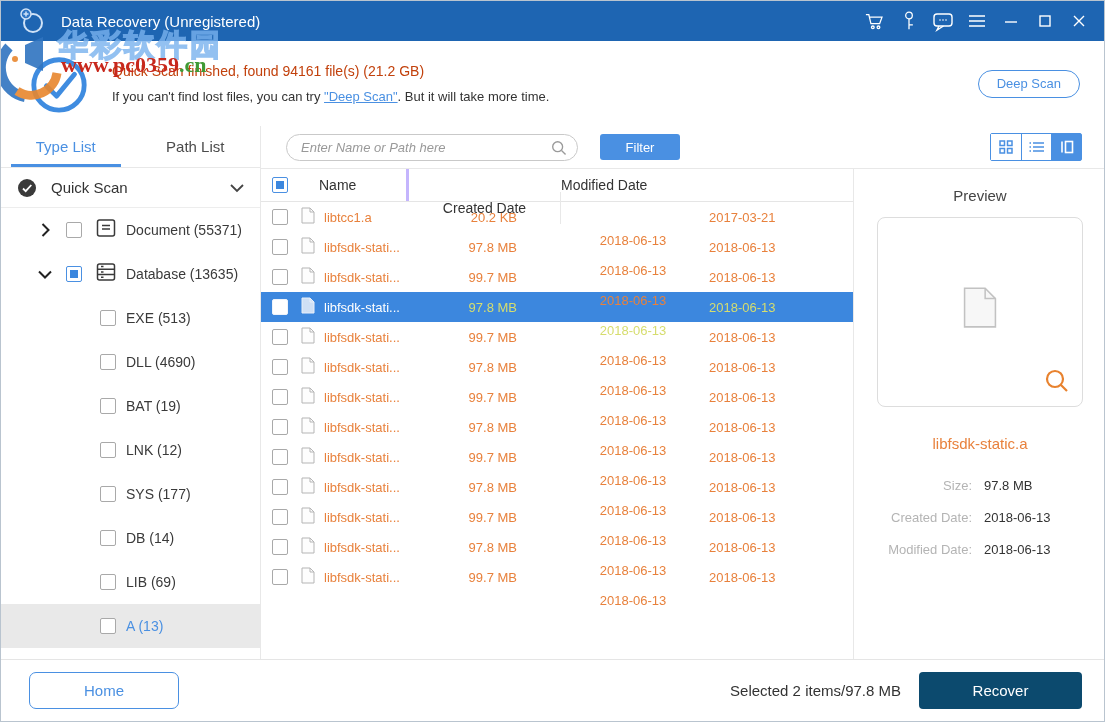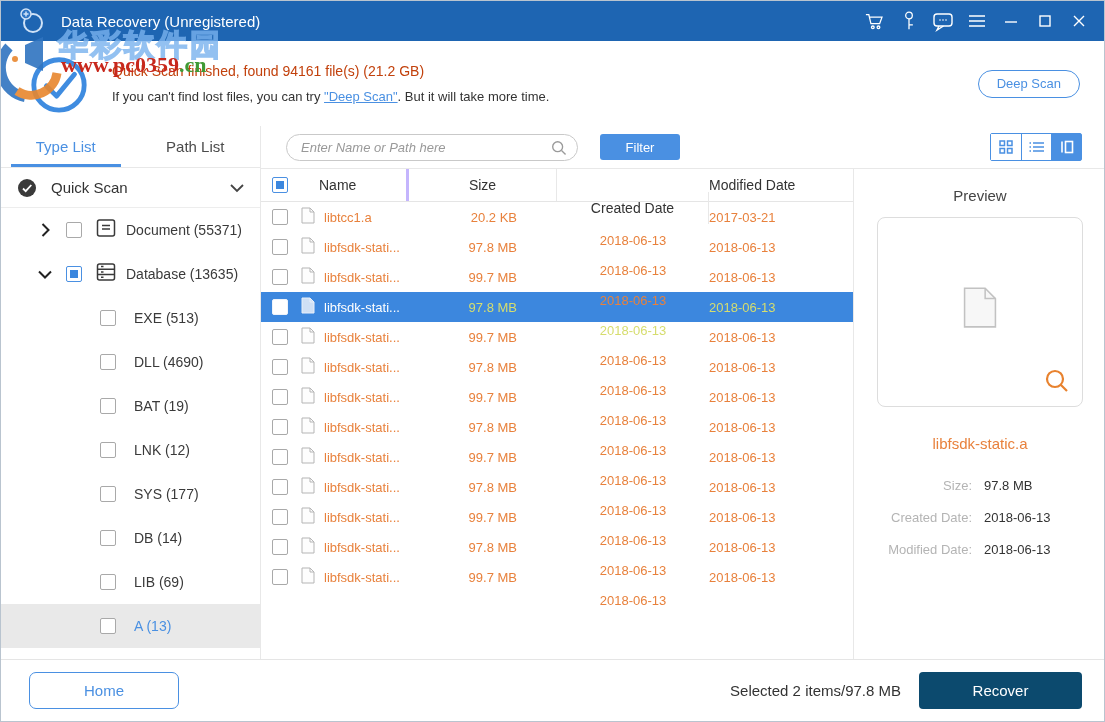--- a/index.html
+++ b/index.html
@@ -42,21 +42,21 @@
   .tab.active::after { content:''; position:absolute; left:10px; right:10px; bottom:0; height:3px; background:#4a90e2; }
   .scan-row { height:40px; display:flex; align-items:center; padding:0 16px; border-bottom:1px solid #ededed; cursor:pointer; }
   .scan-row .scan-label { font-size:15px; color:#333; margin-left:14px; }
   .scan-row .chev { margin-left:auto; }
   .tree-parent { height:44px; display:flex; align-items:center; padding-left:36px; cursor:pointer; }
   .expander { width:16px; height:16px; display:flex; align-items:center; justify-content:center; cursor:pointer; }
   .tree-parent .cb { margin-left:13px; }
   .type-ic { margin-left:13px; }
   .tree-parent .lbl { margin-left:9px; font-size:14px; color:#3a3a3a; }
   .tree-child { height:44px; display:flex; align-items:center; padding-left:99px; cursor:pointer; }
-  .tree-child .lbl { margin-left:18px; font-size:14px; color:#3a3a3a; }
+  .tree-child .lbl { margin-left:10px; font-size:14px; color:#3a3a3a; }
   .tree-child.highlighted { background:#e9e9e9; }
   .tree-child.highlighted .lbl { color:#4a90e2; }
 
   
   .cb { width:16px; height:16px; border:1px solid #a9a9a9; border-radius:2px; background:#fff; position:relative; display:inline-block; flex:0 0 auto; }
   .cb.partial { border-color:#4a90e2; }
   .cb.partial::after { content:''; position:absolute; left:3px; top:3px; right:3px; bottom:3px; background:#3c87de; }
 
   
   .main { flex:1; display:flex; flex-direction:column; }
@@ -329,21 +329,20 @@
       </div>
 
       <div class="content">
 
         <div class="table">
           <div class="thead">
             <div class="col-check">
                 <span class="cb partial"></span>
               </div>
             <div class="col-name hcell">Name</div>
-            <div class="col-size hcell">Size</div>
             <div class="col-created hcell">Created Date</div>
             <div class="col-modified hcell">Modified Date</div>
           </div>
           <div class="tbody">
 
           <div class="row checked">
                 <div class="col-check">
                   <span class="cb row-cb"></span>
                 </div>
                 <div class="col-name">

